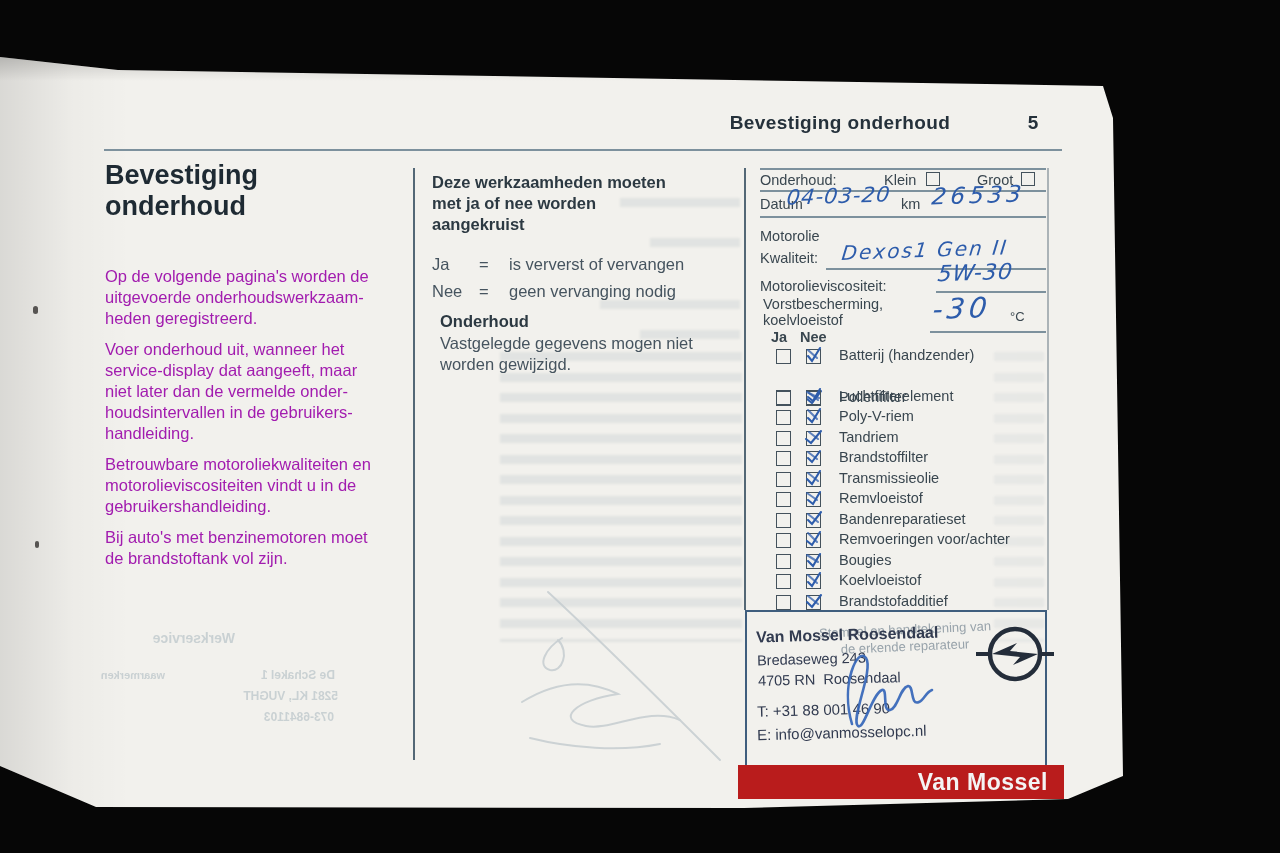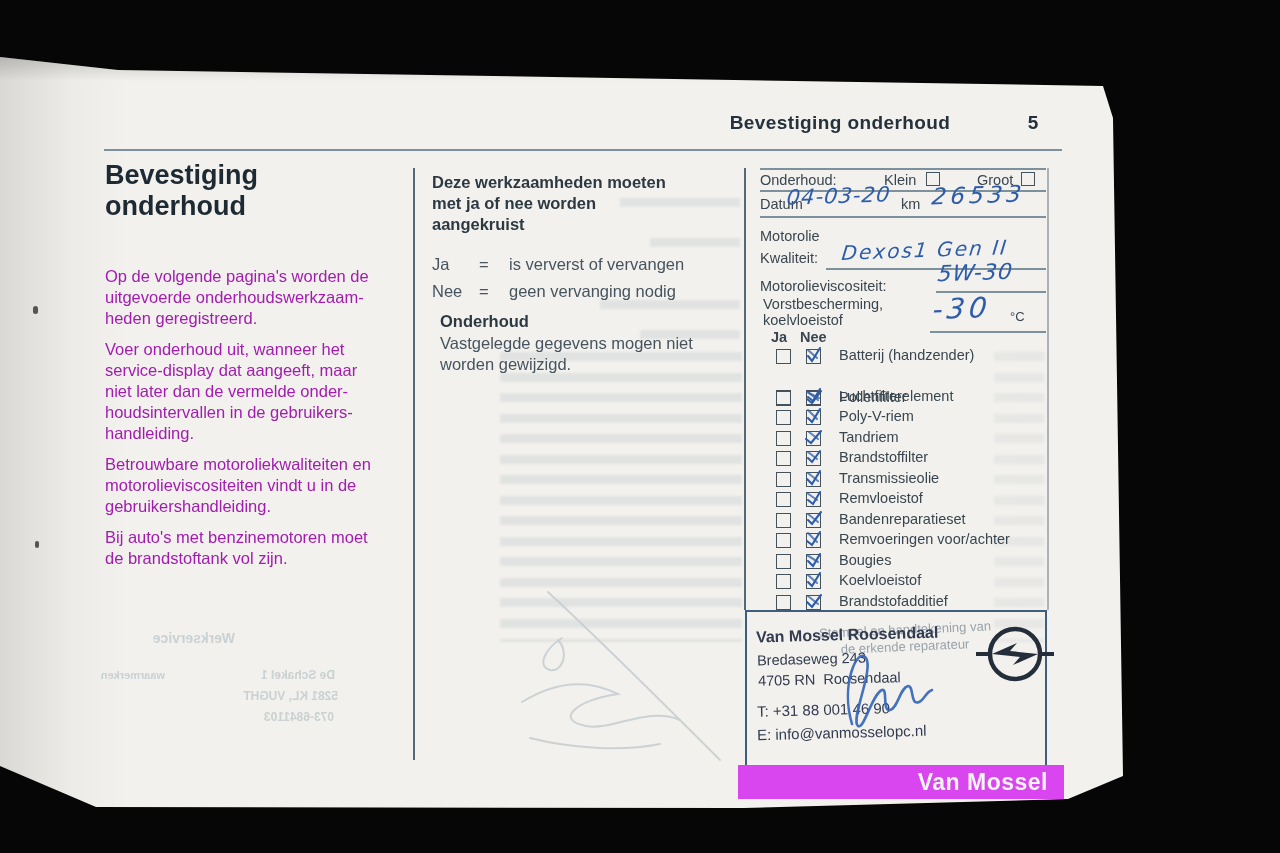--- a/index.html
+++ b/index.html
@@ -58,21 +58,21 @@
   .chk-box.nee{left:61px;}
   .chk-mark{position:absolute;left:58px;top:-4px;width:21px;height:21px;}
   .chk-label{position:absolute;left:94px;top:-2px;font-size:14.5px;color:#39464f;}
 
   
   .stamp-box{position:absolute;left:745px;top:610px;width:302px;height:158px;
              border:2px solid #3f5e7e;box-sizing:border-box;}
   .stamp-ph{position:absolute;left:790px;width:230px;text-align:center;font-size:13px;
             color:#98a3ab;transform:rotate(-2.5deg);}
   .stamp-ink{position:absolute;color:#323b50;transform:rotate(-1.5deg);}
-  .brand-bar{position:absolute;left:738px;top:765px;width:326px;height:34px;background:#d946ef;
+  .brand-bar{position:absolute;left:738px;top:765px;width:326px;height:34px;background:#b91c1c;
              display:flex;align-items:center;justify-content:flex-end;padding-right:16px;box-sizing:border-box;}
   .brand-bar span{color:#f4f4f4;font-size:23px;font-weight:bold;letter-spacing:.5px;}
 </style>
 </head>
 <body>
 
 <div class="photo">
   <div class="page">
 
     <div class="staple" style="left:33px;top:306px;"></div>

